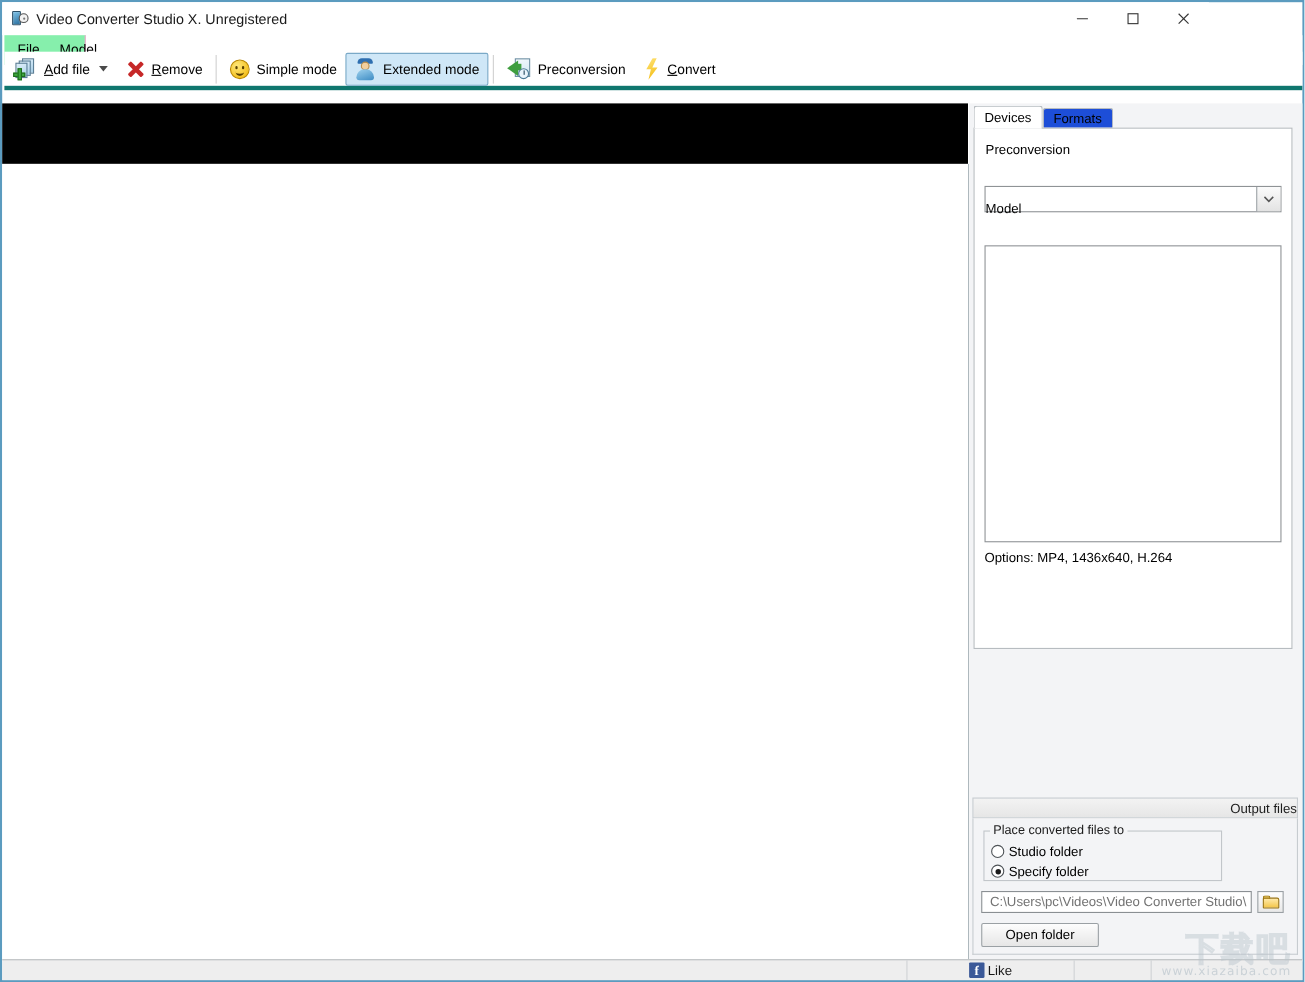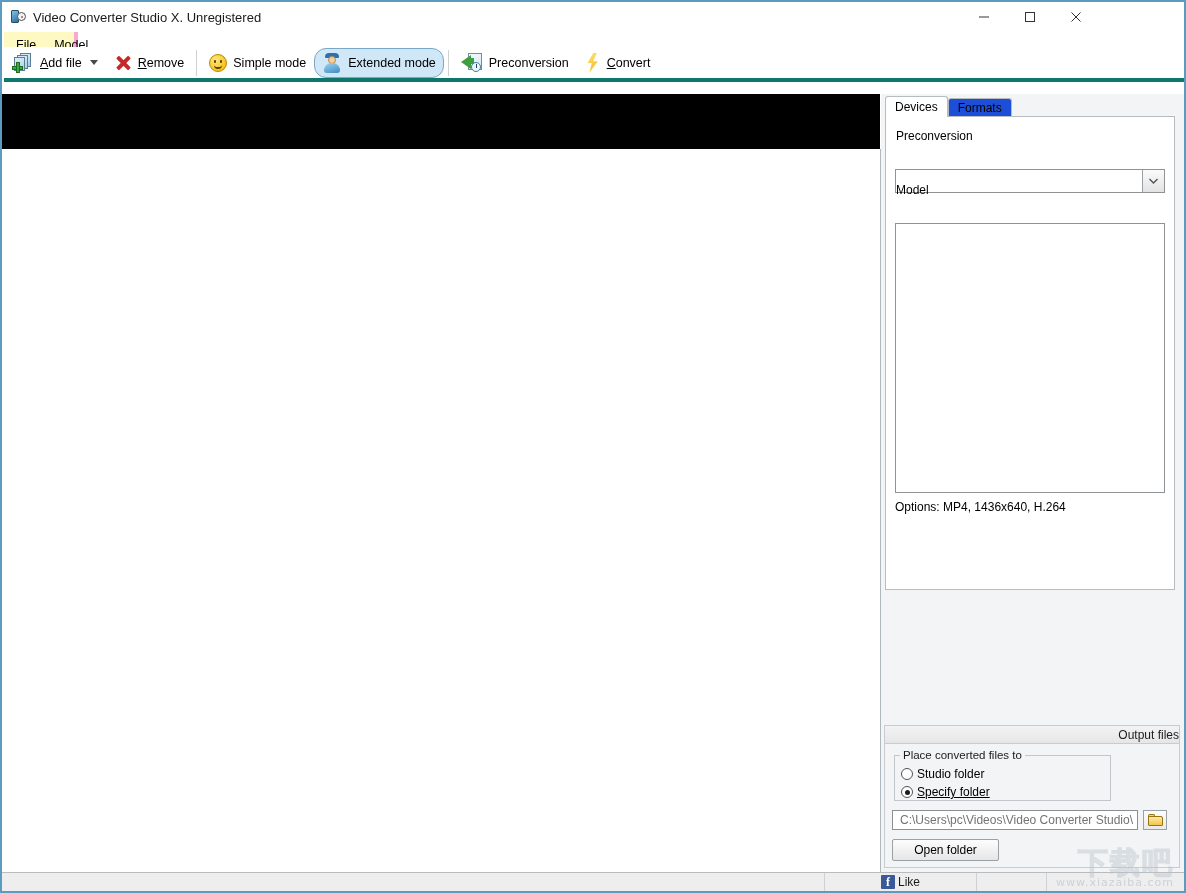--- a/index.html
+++ b/index.html
@@ -80,23 +80,23 @@
     color: #333;
   }
   .win-btn svg { display: block; }
 
   
   .menubar {
     position: absolute;
     left: 2px; top: 30px;
     width: 74px;
     height: 27px;
-    border-right: 4px solid #f9a8d4;
+    border-right: 1px solid #f9a8d4;
     border-bottom: 1px solid #d4d4d4;
-    background: #fef9c3;
+    background: #86efac;
     display: flex;
     align-items: center;
     box-sizing: border-box;
   }
   .menubar-rest {
     position: absolute;
     left: 76px; top: 30px;
     width: 1106px; height: 27px;
     border-bottom: 1px solid #d4d4d4;
     background: #ffffff;
@@ -127,21 +127,21 @@
     padding: 0 7px;
     gap: 6px;
     box-sizing: border-box;
     border: 1px solid transparent;
     font-size: 12.5px;
     white-space: nowrap;
   }
   .tb-btn.active {
     background: #cfe7f7;
     border: 1px solid #7aa9c7;
-    border-radius: 12px;
+    border-radius: 2px;
   }
   .tb-sep {
     width: 1px;
     height: 26px;
     background: #d0d0d0;
     margin: 0 4px;
   }
   .tb-label .uk { text-decoration: underline; }
   .caret-dn {
     width: 0; height: 0;
@@ -415,21 +415,21 @@
   }
   .radio-row {
     position: absolute;
     left: 6px;
     display: flex;
     align-items: center;
     gap: 4px;
     font-size: 12px;
   }
   .radio-row.r1 { top: 11px; }
-  .radio-row.r2 { top: 29px; text-decoration: underline; }
+  .radio-row.r2 { top: 29px; }
   .radio {
     width: 12px; height: 12px;
     border-radius: 50%;
     border: 1px solid #4f5458;
     background: #ffffff;
     position: relative;
     flex: none;
     box-sizing: border-box;
   }
   .radio.on:after {

